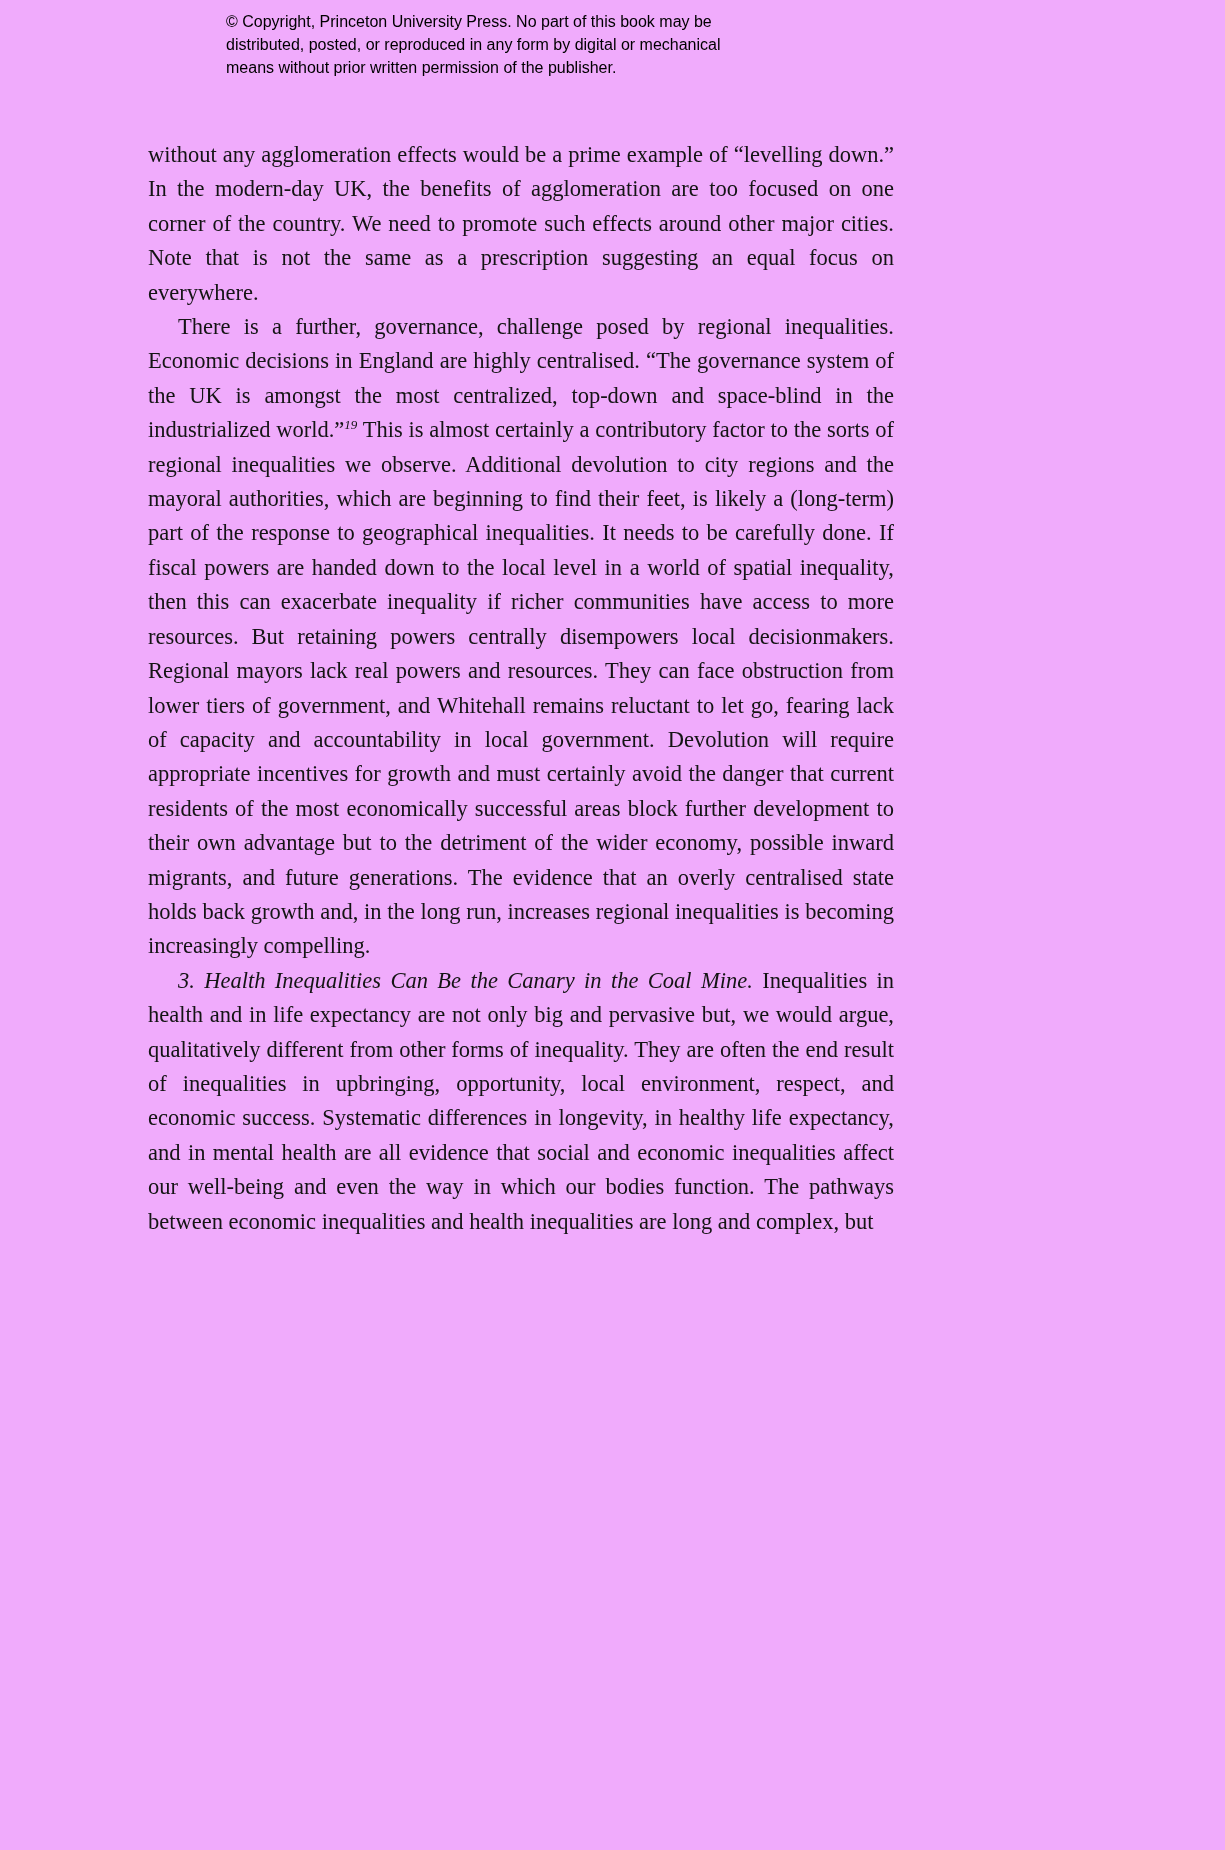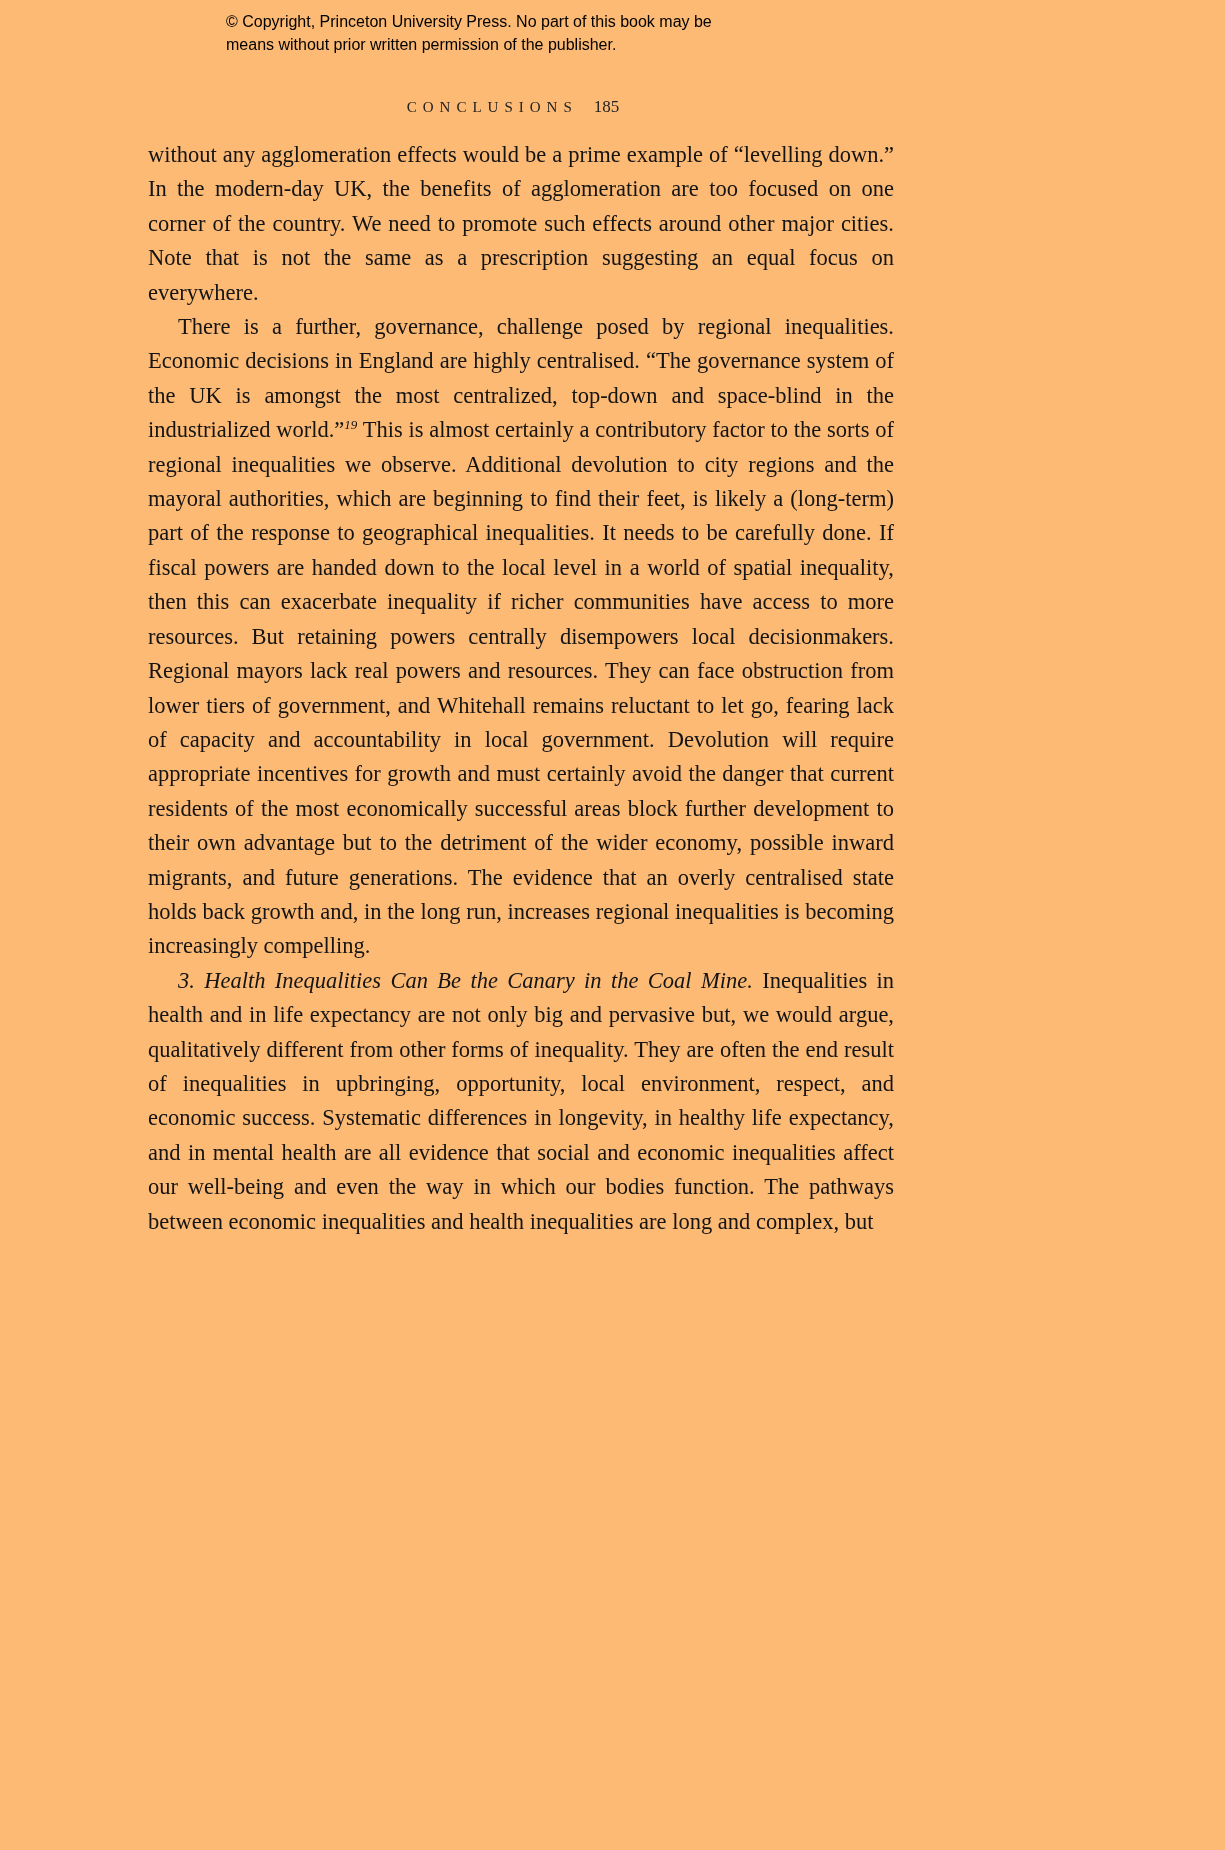--- a/index.html
+++ b/index.html
@@ -5,21 +5,21 @@
 <style>
   html, body {
     margin: 0;
     padding: 0;
     background: #ffffff;
   }
   .page {
     position: relative;
     width: 1225px;
     height: 1850px;
-    background: #fdba74;
+    background: #f0abfc;
     overflow: hidden;
     color: #161616;
   }
   .copyright {
     position: absolute;
     left: 226px;
     top: 10px;
     font-family: "Liberation Sans", sans-serif;
     font-size: 16px;
     line-height: 23px;
@@ -83,26 +83,24 @@
     color: #000000;
   }
 </style>
 </head>
 <body>
 
 <div class="page">
 
   <div class="copyright">
     <div>© Copyright, Princeton University Press. No part of this book may be</div>
+    <div>distributed, posted, or reproduced in any form by digital or mechanical</div>
     <div>means without prior written permission of the publisher.</div>
   </div>
 
-  <div class="running-head">
-    <span class="head-title">CONCLUSIONS</span><span class="head-pagenum">185</span>
-  </div>
 
   <div class="body-text">
       <p><span>without any agglomeration effects would be a prime example of “levelling down.” In the modern-day UK, the benefits of agglomeration are too focused on one corner of the country. We need to promote such effects around other major cities. Note that is not the same as a prescription suggesting an equal focus on everywhere.</span></p>
       <p class="indent"><span>There is a further, governance, challenge posed by regional inequalities. Economic decisions in England are highly centralised. “The governance system of the UK is amongst the most centralized, top-down and space-blind in the industrialized world.”</span><sup>19</sup><span> This is almost certainly a contributory factor to the sorts of regional inequalities we observe. Additional devolution to city regions and the mayoral authorities, which are beginning to find their feet, is likely a (long-term) part of the response to geographical inequalities. It needs to be carefully done. If fiscal powers are handed down to the local level in a world of spatial inequality, then this can exacerbate inequality if richer communities have access to more resources. But retaining powers centrally disempowers local decisionmakers. Regional mayors lack real powers and resources. They can face obstruction from lower tiers of government, and Whitehall remains reluctant to let go, fearing lack of capacity and accountability in local government. Devolution will require appropriate incentives for growth and must certainly avoid the danger that current residents of the most economically successful areas block further development to their own advantage but to the detriment of the wider economy, possible inward migrants, and future generations. The evidence that an overly centralised state holds back growth and, in the long run, increases regional inequalities is becoming increasingly compelling.</span></p>
       <p class="indent"><em>3. Health Inequalities Can Be the Canary in the Coal Mine.</em><span> Inequalities in health and in life expectancy are not only big and pervasive but, we would argue, qualitatively different from other forms of inequality. They are often the end result of inequalities in upbringing, opportunity, local environment, respect, and economic success. Systematic differences in longevity, in healthy life expectancy, and in mental health are all evidence that social and economic inequalities affect our well-being and even the way in which our bodies function. The pathways between economic inequalities and health inequalities are long and complex, but</span></p>
     </div>
 
 
 </div>
 

